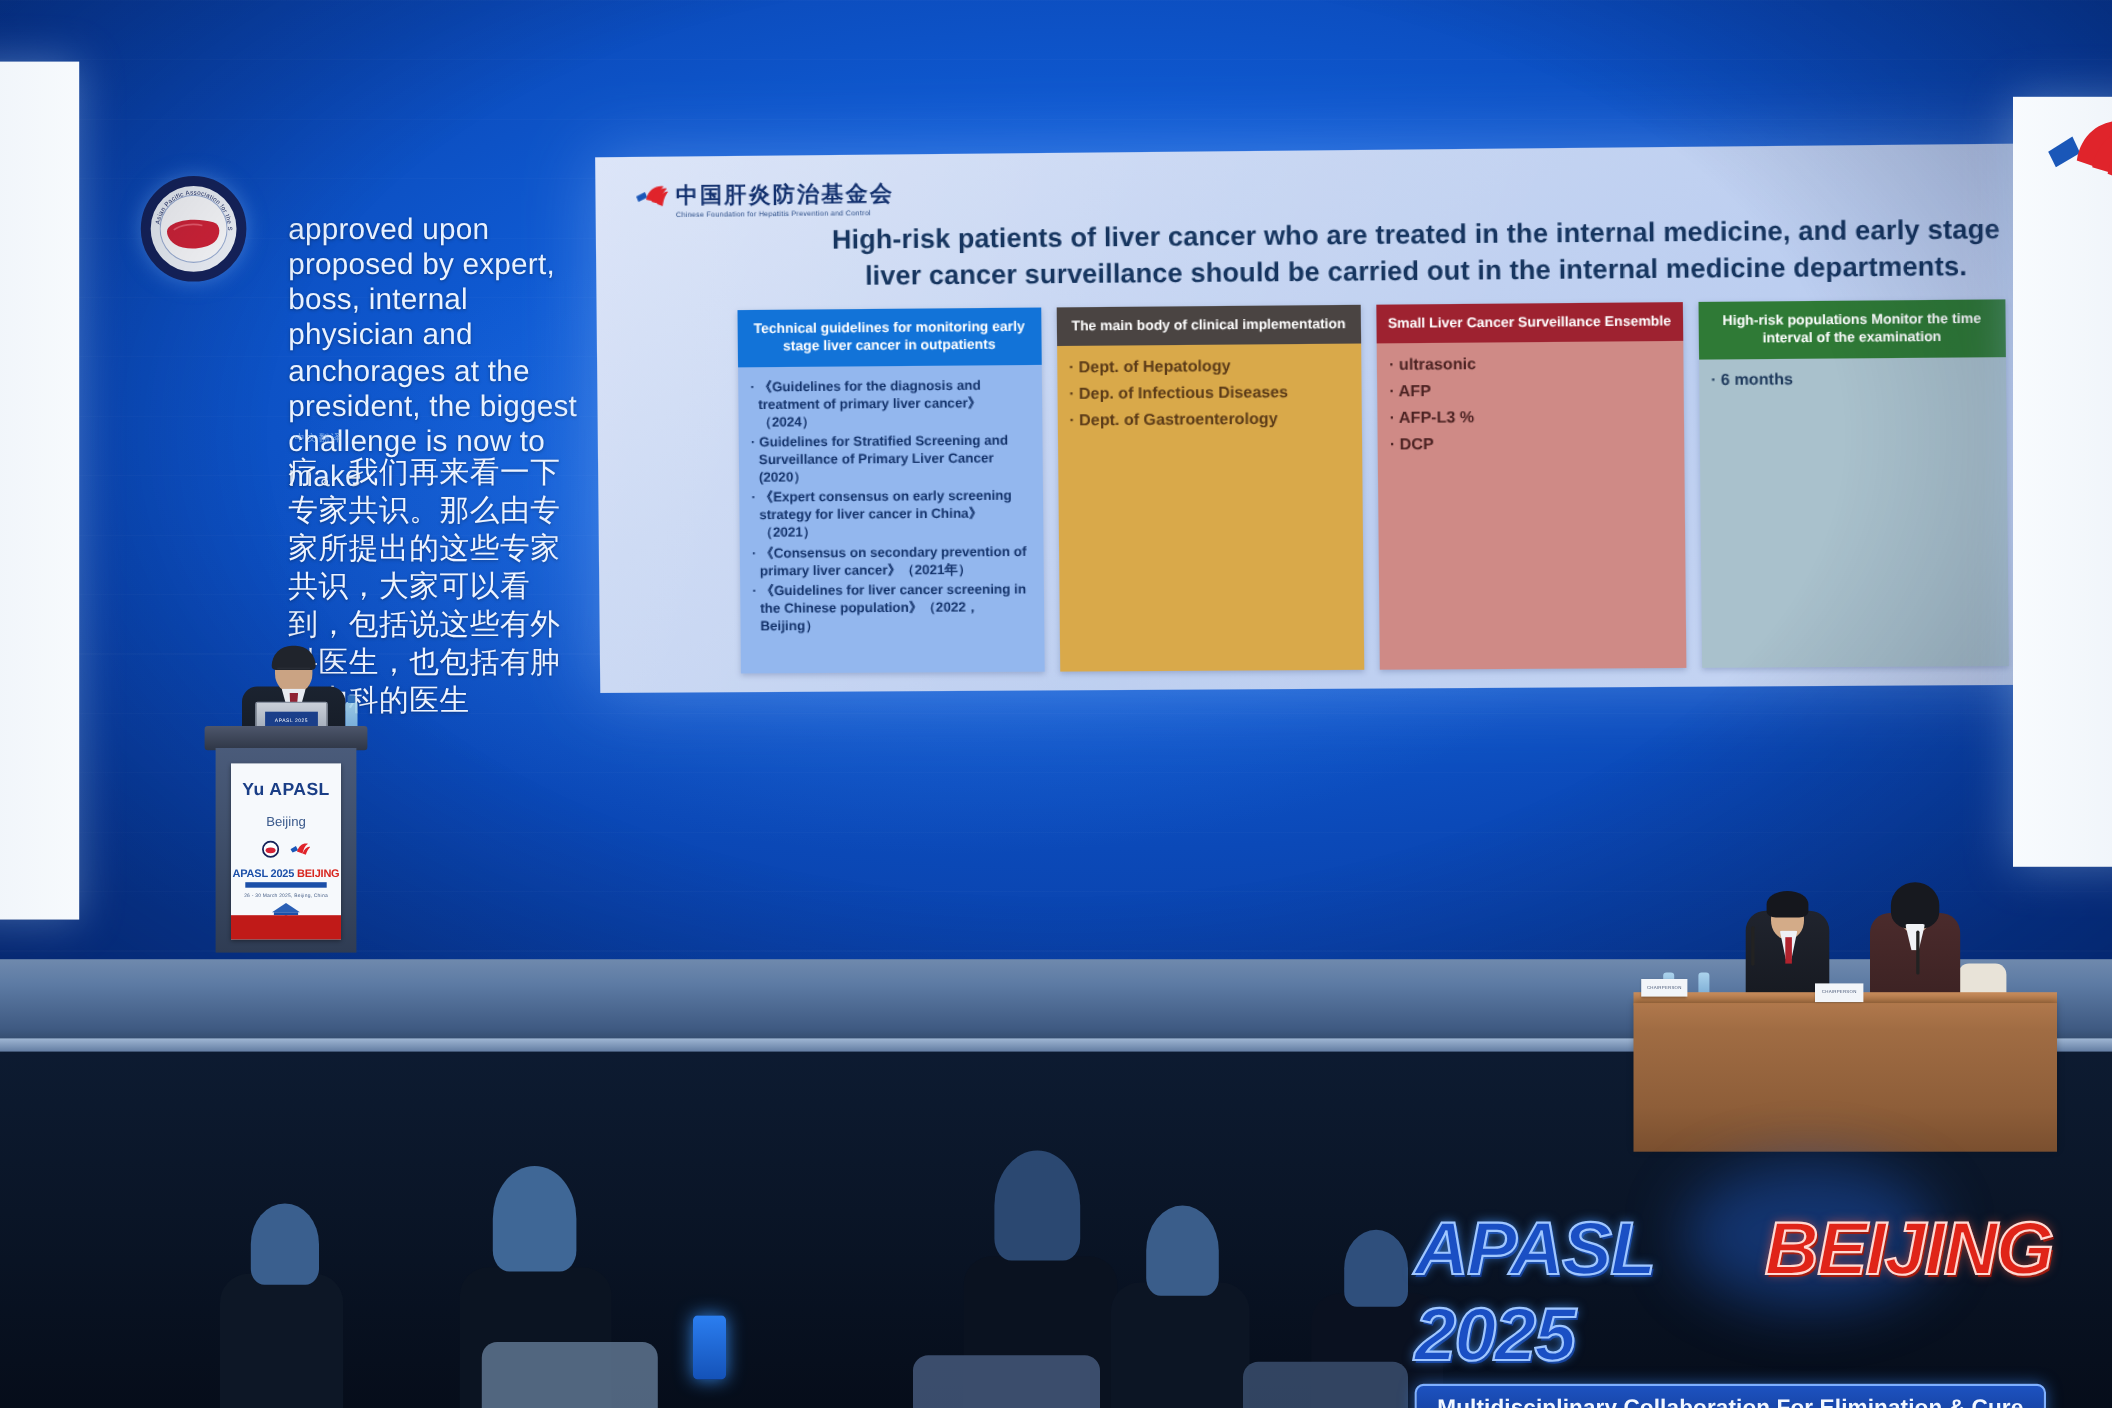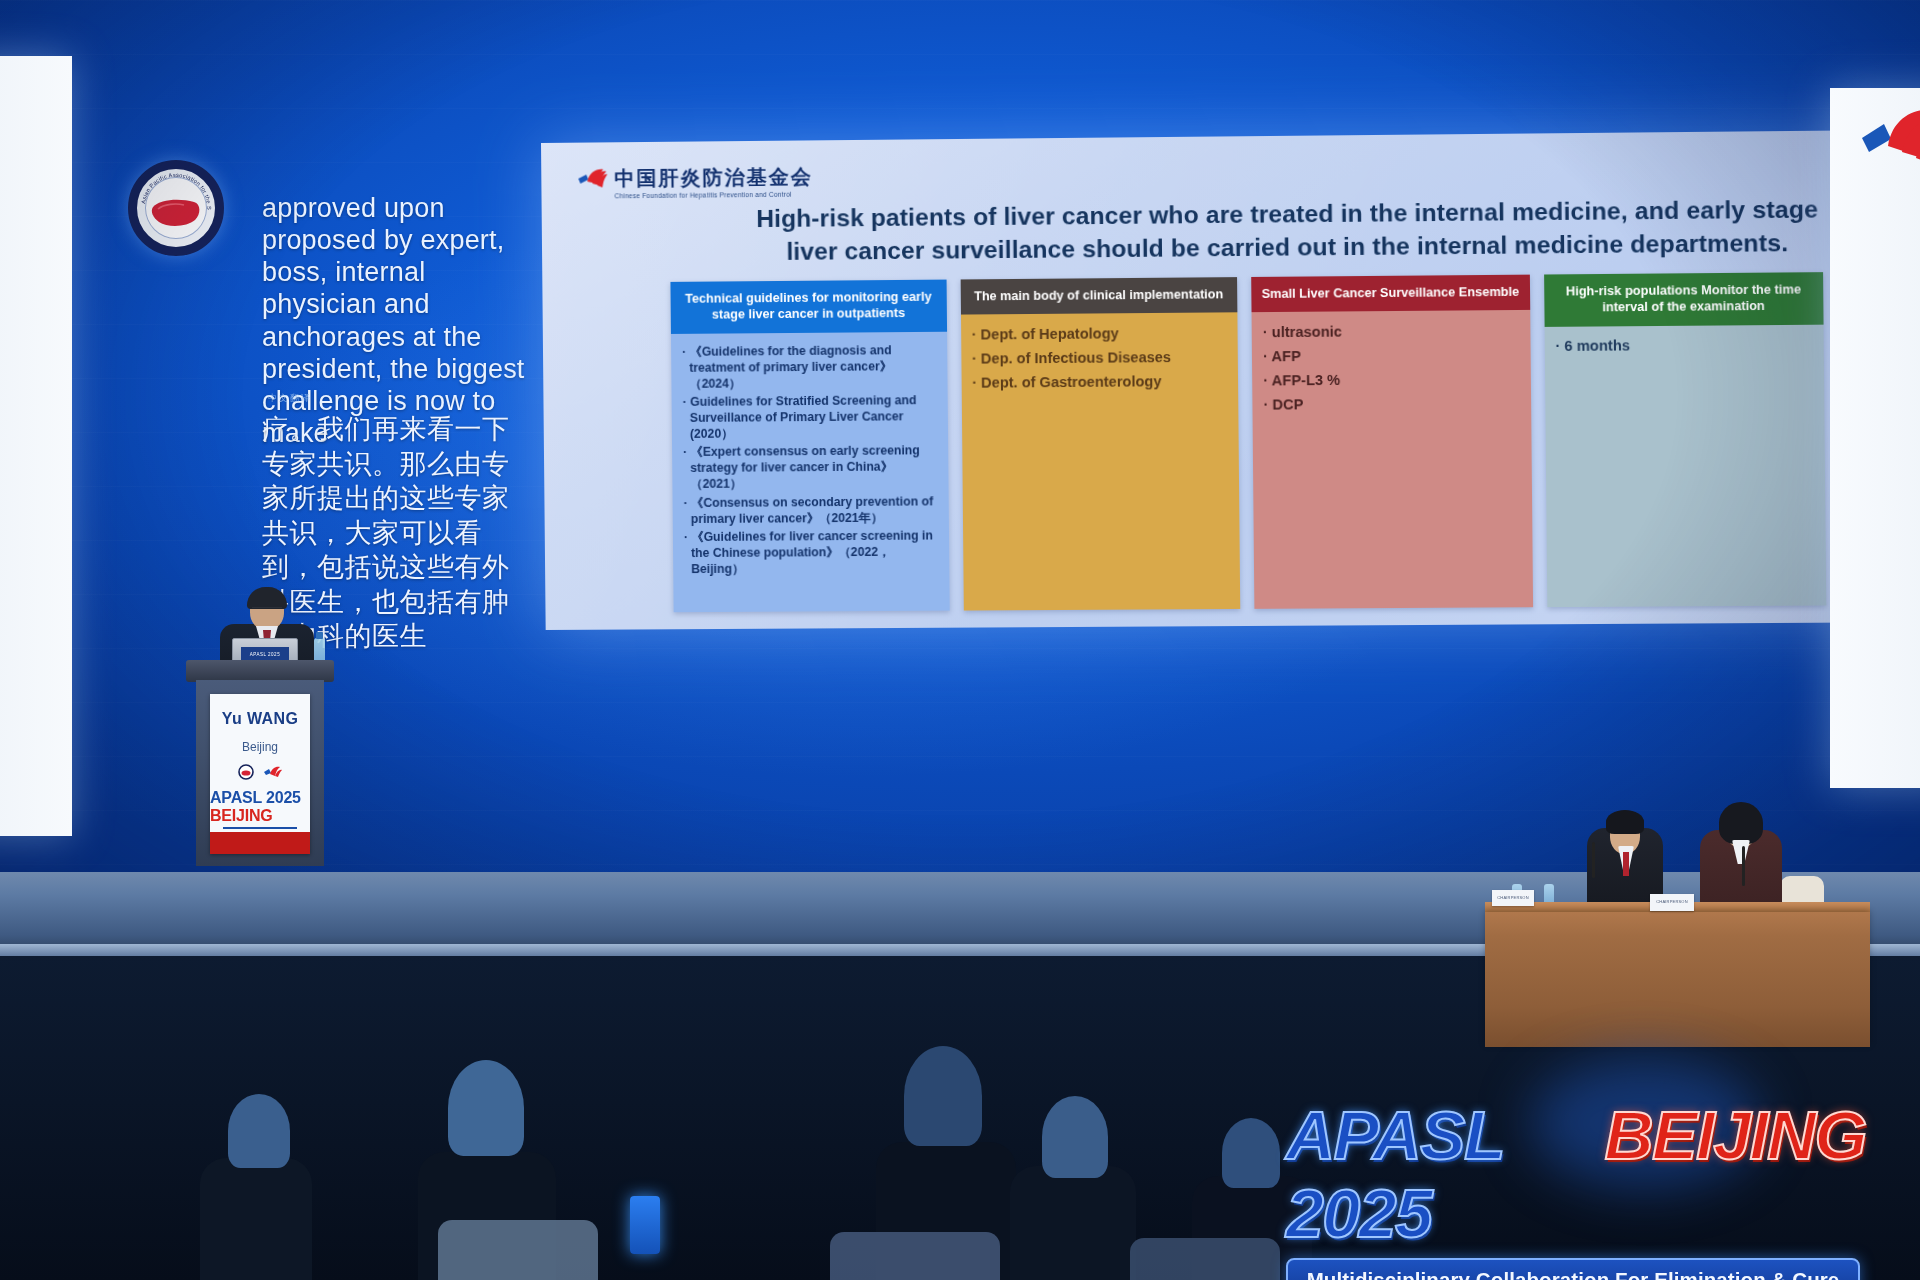--- a/index.html
+++ b/index.html
@@ -157,21 +157,21 @@
     background:linear-gradient(to bottom,#4a5b7a 0%,#40506c 40%,#2f3c53 100%);
   }
   .podium-sign{
     position:absolute;left:24px;top:34px;width:100px;height:160px;
     background:#f6f9fc;box-shadow:0 1px 4px rgba(0,0,0,.4);
     display:flex;flex-direction:column;align-items:center;padding-top:16px;box-sizing:border-box;
   }
   .pod-name{font-size:16px;font-weight:700;color:#1a3e86;letter-spacing:.4px;}
   .pod-city{font-size:12px;color:#3b5a8c;margin-top:12px;}
   .pod-logos{margin-top:10px;display:flex;gap:10px;align-items:center;}
-  .pod-apasl{margin-top:9px;font-size:16px;font-weight:800;letter-spacing:-.2px;}
+  .pod-apasl{margin-top:9px;font-size:10px;font-weight:800;letter-spacing:-.2px;}
   .pod-apasl .b{color:#1b4fa8;}
   .pod-apasl .r{color:#d8261f;}
   .pod-bar{margin-top:2px;width:74px;height:6px;background:#1b4fa8;}
   .pod-sub{margin-top:4px;font-size:4.5px;color:#4a6189;letter-spacing:.2px;}
   .pod-temple{margin-top:4px;}
   .pod-red{position:absolute;left:0;bottom:0;width:100px;height:22px;background:#c01a18;}
 
   .laptop{
     position:absolute;left:46px;top:-22px;width:64px;height:30px;
     background:linear-gradient(to bottom,#c9cfd8,#9aa4b3);
@@ -393,21 +393,21 @@
         <span>APASL 2025</span>
       </div>
     </div>
     <div class="bottle"></div>
     <div class="bottle-cap"></div>
 
     <div class="podium-top"></div>
     <div class="podium-body"></div>
 
     <div class="podium-sign">
-      <div class="pod-name">Yu WANG</div>
+      <div class="pod-name">Yu APASL</div>
       <div class="pod-city">Beijing</div>
       <div class="pod-logos">
         <svg width="16" height="16" viewBox="0 0 16 16">
           <circle cx="8" cy="8" r="7" fill="#fff" stroke="#16235a" stroke-width="1.6"></circle>
           <ellipse cx="8" cy="9" rx="4.5" ry="2.6" fill="#d52336"></ellipse>
         </svg>
         <svg width="18" height="13" viewBox="0 0 18 13">
           <path d="M0 6 L5 3 L7 7 L2 9 Z" fill="#1a57b8"></path>
           <path d="M6 8 C8 2, 12 0, 16 1 C13 3, 12 6, 11 10 Z" fill="#e0242b"></path>
           <path d="M11 10 C13 5, 16 3, 18 4 C16 6, 15 8, 14 11 Z" fill="#e0242b"></path>

